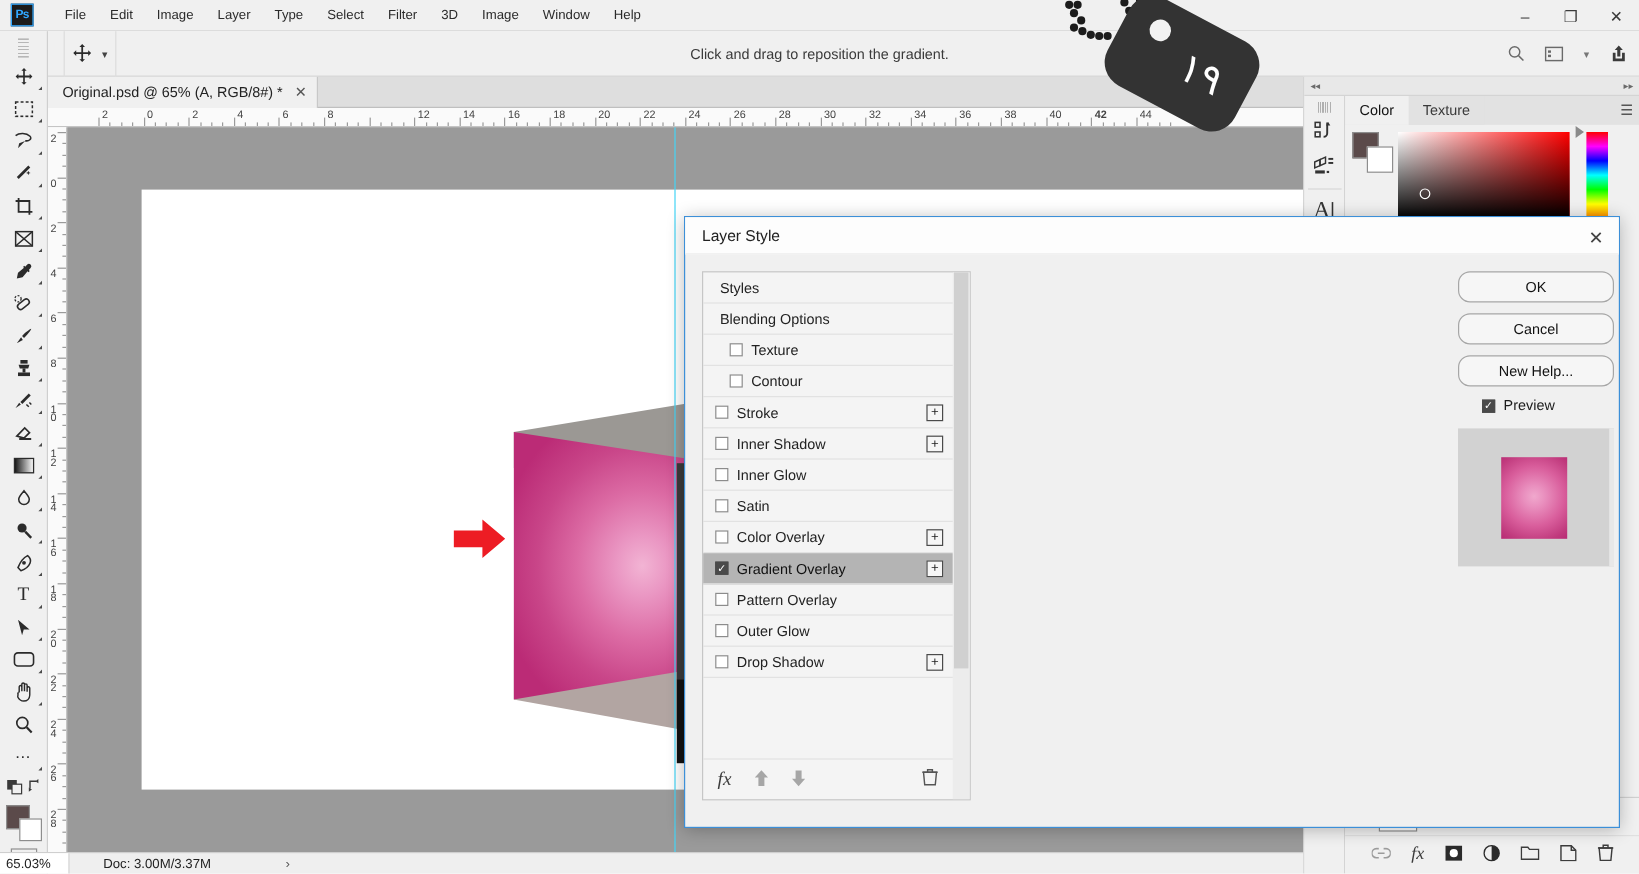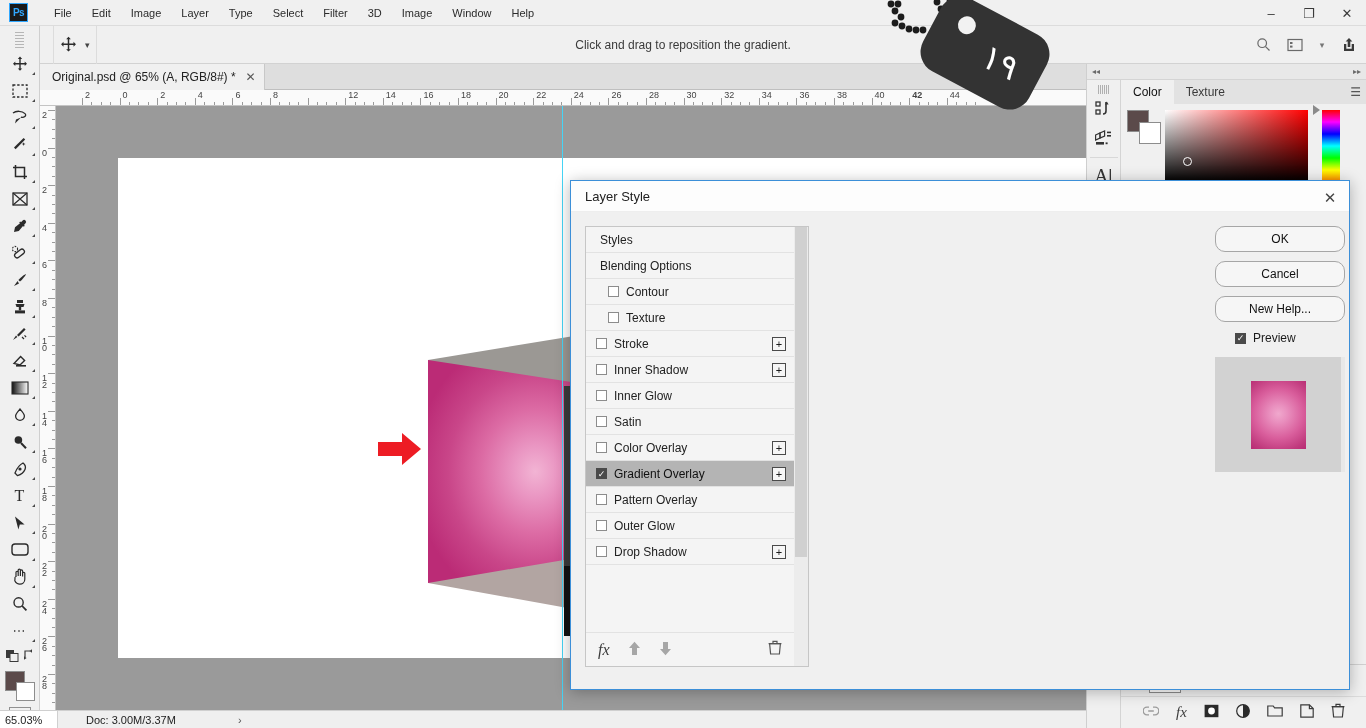--- a/index.html
+++ b/index.html
@@ -972,25 +972,25 @@
 
       <div class="srow plain">
         <span>Styles</span>
       </div>
       <div class="srow plain">
         <span>Blending Options</span>
       </div>
 
       <div class="srow indent">
         <span class="cbx"></span>
-        <span>Contour</span>
+        <span>Texture</span>
       </div>
       <div class="srow indent">
         <span class="cbx"></span>
-        <span>Texture</span>
+        <span>Contour</span>
       </div>
       <div class="srow">
         <span class="cbx"></span>
         <span>Stroke</span>
         <span class="plusbtn">+</span>
       </div>
       <div class="srow">
         <span class="cbx"></span>
         <span>Inner Shadow</span>
         <span class="plusbtn">+</span>

